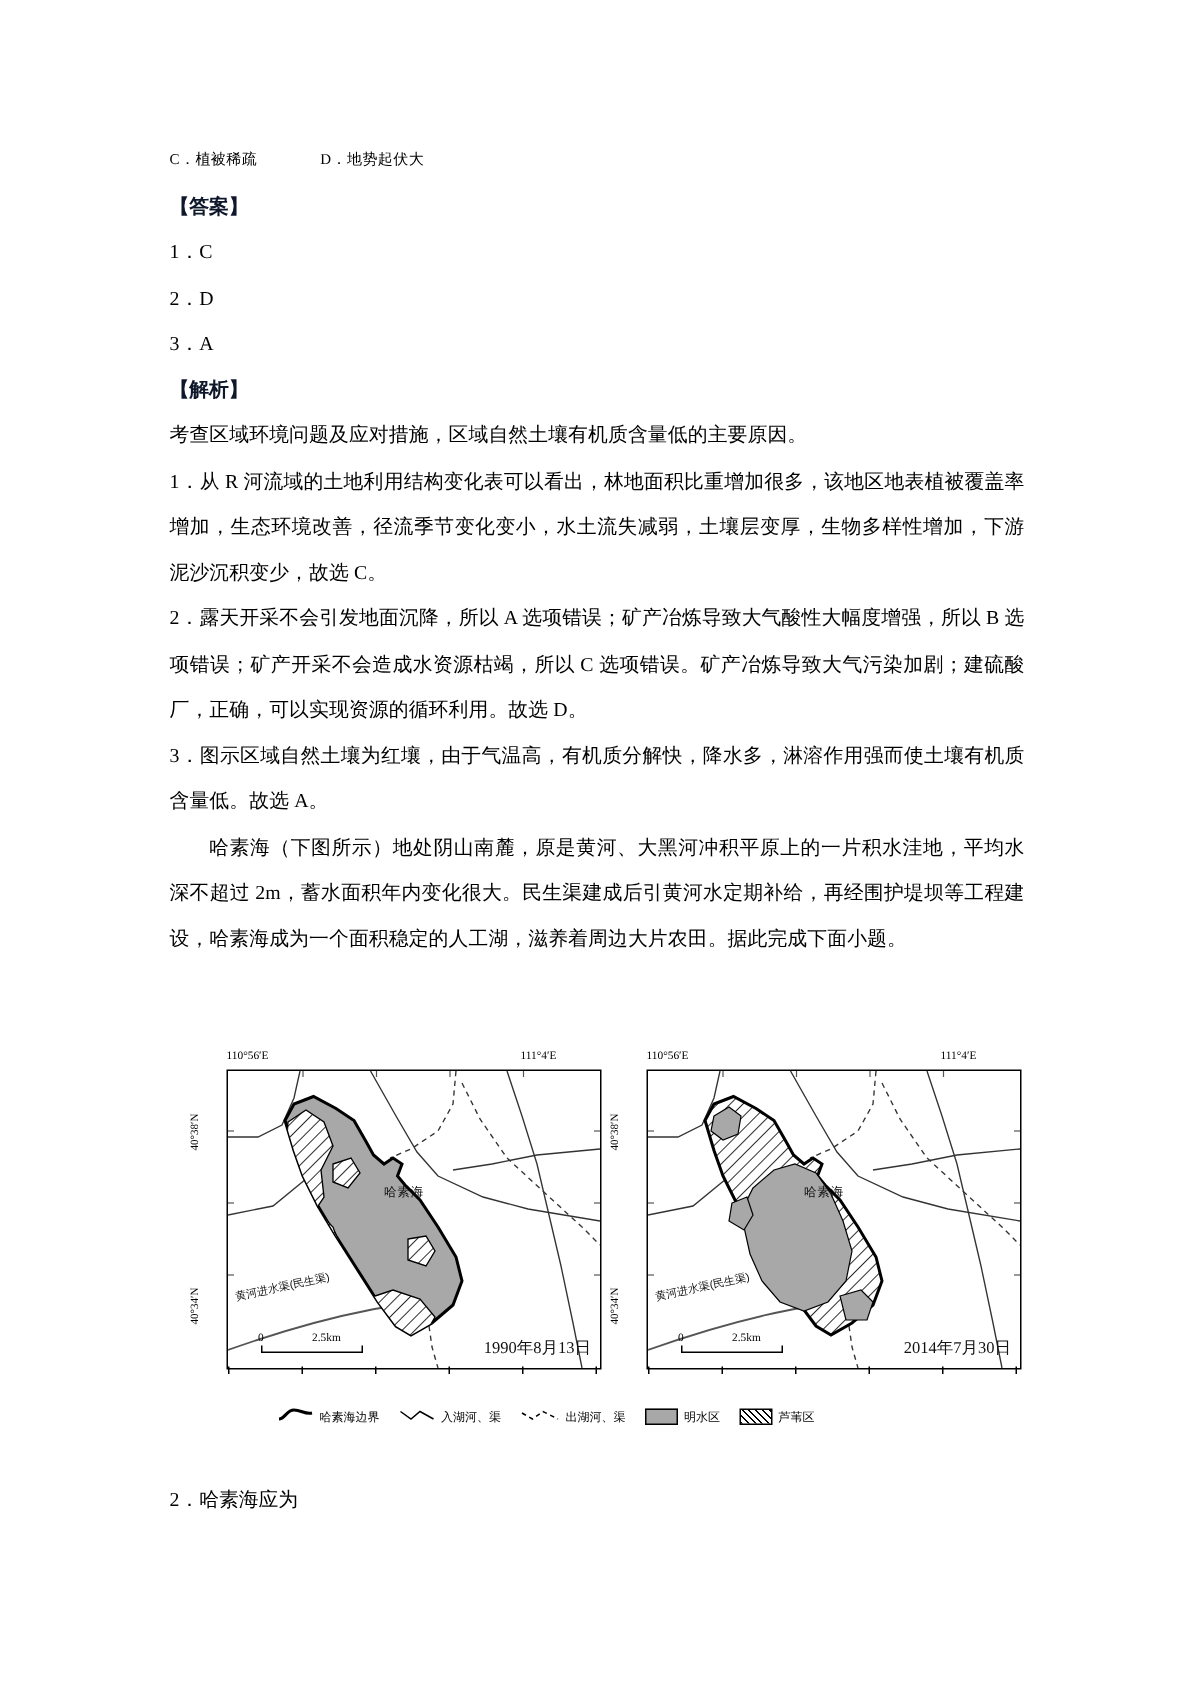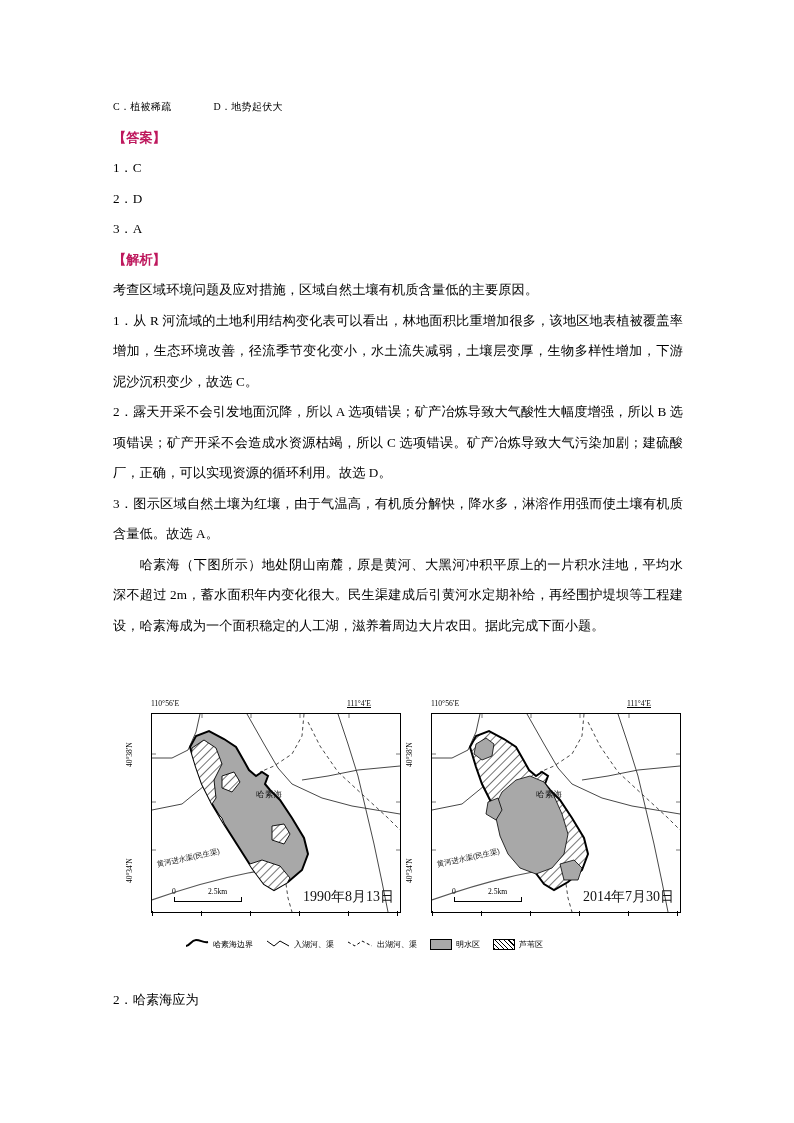--- a/index.html
+++ b/index.html
@@ -31,21 +31,21 @@
 
   .line {
     font-size: 10px;
     line-height: 30.5px;
     letter-spacing: 0.3px;
     white-space: nowrap;
   }
   .opt-gap { display: inline-block; width: 42px; }
 
   .tag {
-    color: #be185d;
+    color: #0f172a;
     font-weight: bold;
     font-size: 13.2px;
     line-height: 30.5px;
     font-family: "Liberation Sans", "DejaVu Sans", sans-serif;
   }
 
   .ansline {
     font-size: 13.2px;
     line-height: 30.5px;
   }
@@ -90,21 +90,21 @@
     font-size: 7.6px;
     font-family: "Liberation Serif", serif;
   }
   .lonlbl {
     position: absolute;
     top: 2px;
     white-space: nowrap;
   }
   .lon0 { left: 0px; }
   .lon1 { left: 97px; margin-top: 32px; }
-  .lon2 { left: 196px; text-decoration: underline; }
+  .lon2 { left: 196px; }
 
   .frame {
     position: absolute;
     left: 26px;
     top: 16px;
     width: 248px;
     height: 198px;
     border: 1px solid #000;
     background: #fff;
     overflow: hidden;
@@ -139,21 +139,21 @@
   .lat-s { top: 146px; height: 56px; }
 
   .maplabel {
     position: absolute;
     font-size: 8.4px;
     font-family: "Liberation Sans", "DejaVu Sans", sans-serif;
     white-space: nowrap;
     color: #111;
   }
   .lakename { left: 104px; top: 75px; letter-spacing: 0.5px; }
-  .datelbl  { right: 6px; bottom: 6px; font-size: 14px;
+  .datelbl  { right: 6px; bottom: 6px; font-size: 11px;
               font-family: "Liberation Serif", serif; }
   .canallbl {
     left: 4px; top: 146px;
     font-size: 7.4px;
     transform: rotate(-12deg);
     transform-origin: left top;
     font-family: "Liberation Sans", "DejaVu Sans", sans-serif;
   }
   .scale {
     position: absolute;

